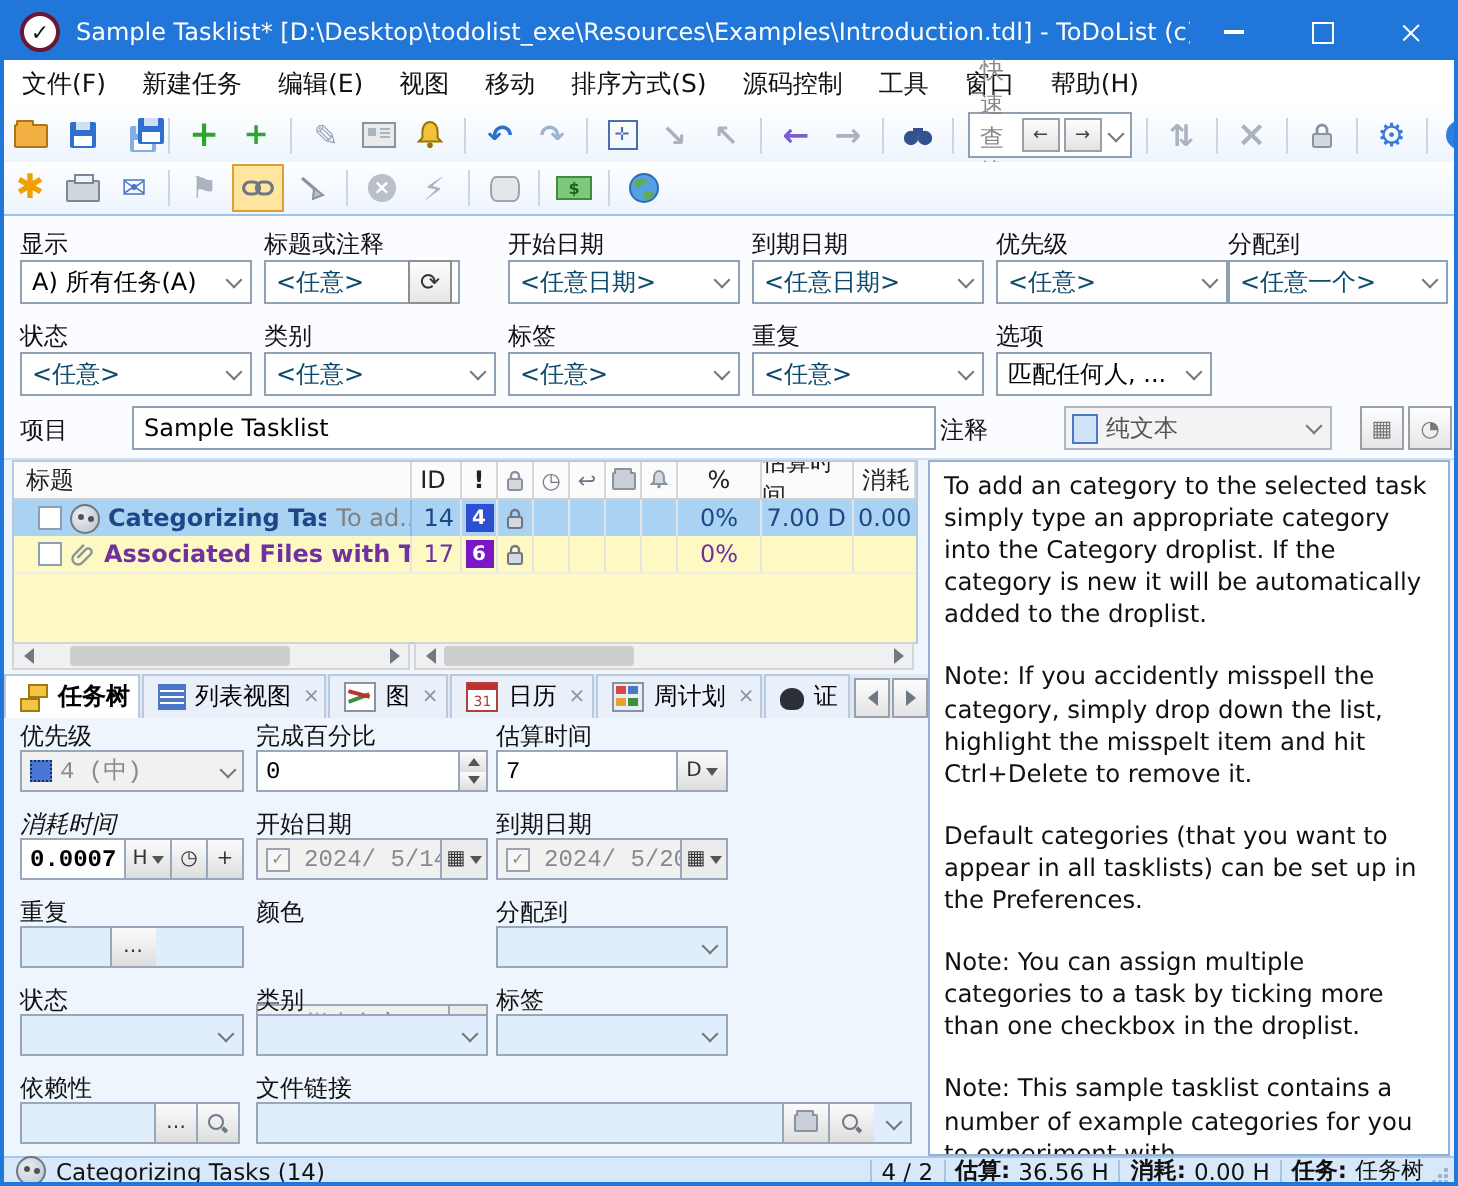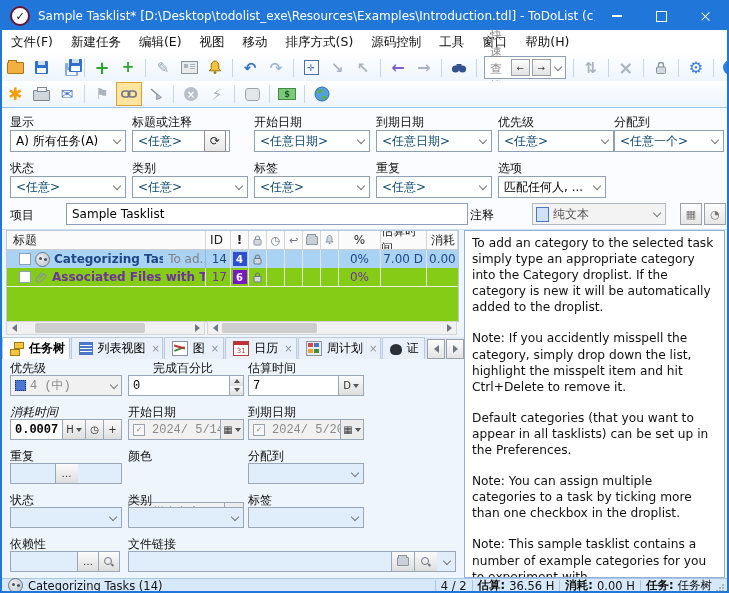--- a/index.html
+++ b/index.html
@@ -58,21 +58,21 @@
   .cmb .val{flex:1;white-space:nowrap;overflow:hidden;}
   .gray-t{color:#0c4a6e;}
   .rfbtn{width:20px;height:20px;background:linear-gradient(#fdfdfd,#e6e6e6);border:1px solid #8f8f8f;display:flex;align-items:center;justify-content:center;font-size:12px;color:#333;margin-left:2px;flex:0 0 auto;}
   
   .projrow{position:absolute;left:0;top:198px;width:725px;height:29px;background:#fafcff;border-bottom:1px solid #cfe0f2;}
   .pinput{position:absolute;left:64px;top:3px;width:390px;height:20px;background:#fff;border:1px solid #8fa0b4;font-size:12px;display:flex;align-items:center;padding:0 5px;}
   .fmtcmb{position:absolute;left:530px;top:3px;width:126px;height:20px;background:#f3f3f3;border:1px solid #b0b8c2;display:flex;align-items:center;font-size:12px;color:#555;padding:0 3px;}
   .docico{width:11px;height:13px;background:#cfe2f8;border:1px solid #4a77c8;margin-right:4px;}
   .sbtn{position:absolute;top:3px;width:20px;height:20px;background:linear-gradient(#fdfdfd,#e6e6e6);border:1px solid #9aa0a8;display:flex;align-items:center;justify-content:center;color:#777;font-size:11px;}
   
-  .list{position:absolute;left:4px;top:228px;width:451px;height:90px;background:#84cc16;border:1px solid #b9cade;box-sizing:content-box;}
+  .list{position:absolute;left:4px;top:228px;width:451px;height:90px;background:#fef9c3;border:1px solid #b9cade;box-sizing:content-box;}
   .lrow{display:flex;height:18px;align-items:center;font-size:12px;}
   .lhead{background:#fbfbfb;border-bottom:1px solid #cfcfcf;color:#222;}
   .lc{height:18px;display:flex;align-items:center;box-sizing:border-box;border-right:1px solid #e4e4e4;overflow:hidden;flex:0 0 auto;}
   .lhead .lc{border-right:1px solid #d6d6d6;justify-content:center;}
   .c-title{width:199px;justify-content:flex-start;padding-left:6px;}
   .c-id{width:25px;justify-content:flex-end;padding-right:3px;}
   .c-ic{width:18px;justify-content:center;}
   .c-pct{width:42px;justify-content:center;}
   .c-est{width:46px;justify-content:flex-end;padding-right:3px;}
   .c-spent{width:31px;border-right:none;justify-content:flex-start;padding-left:2px;}
@@ -536,21 +536,21 @@
     </div>
   </div>
 
   <div class="attrs">
     <span class="albl" style="left:8px;top:1px;">优先级</span>
     <div class="fld gray" style="left:8px;top:16px;width:110px;">
       <span class="prisq"></span>
       <span class="txt">4 (中)</span>
         <span class="vchev" style="margin-right:4px;"></span>
     </div>
-    <span class="albl" style="left:126px;top:1px;margin-left:25px;">完成百分比</span>
+    <span class="albl" style="left:126px;top:1px;">完成百分比</span>
     <div class="fld" style="left:126px;top:16px;width:114px;">
       <span class="txt">0</span>
       <span class="spin">
           <div>
             <span class="tri-u"></span>
           </div>
           <div>
             <span class="tri-d"></span>
           </div>
         </span>

